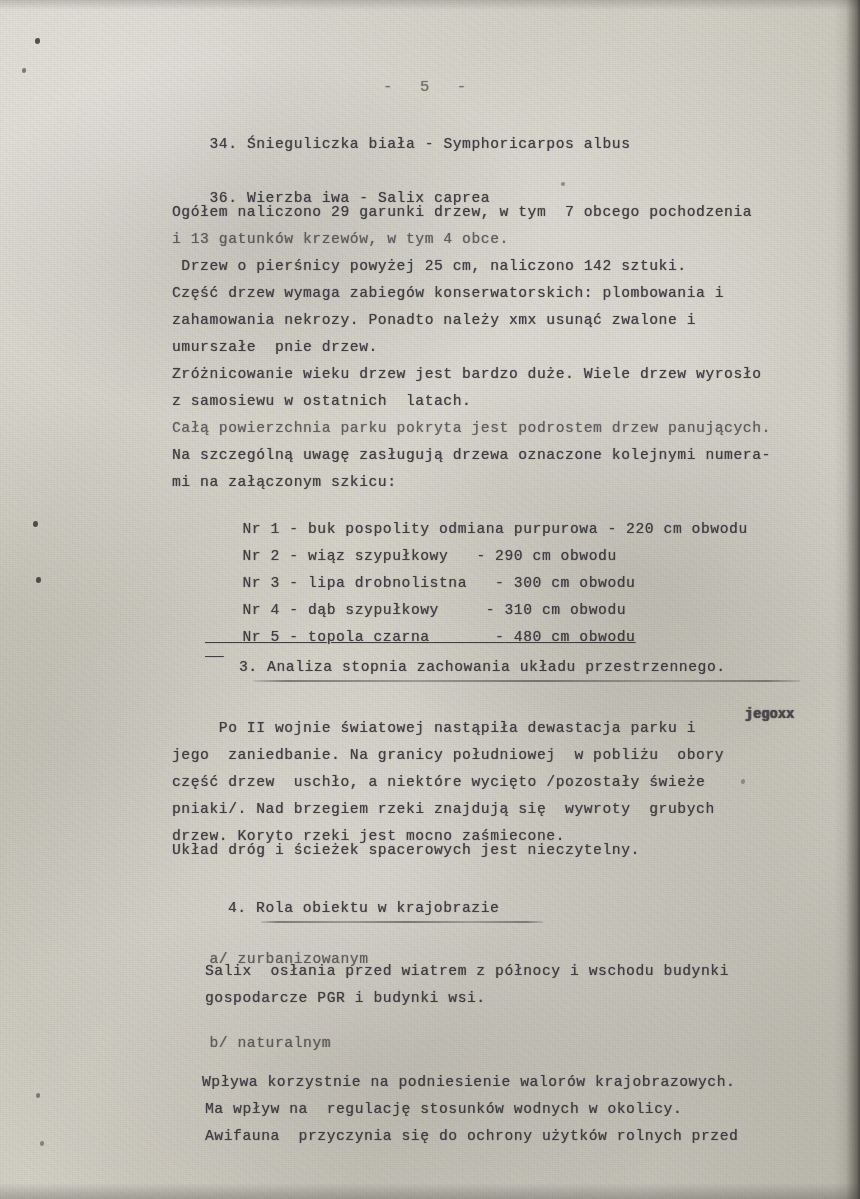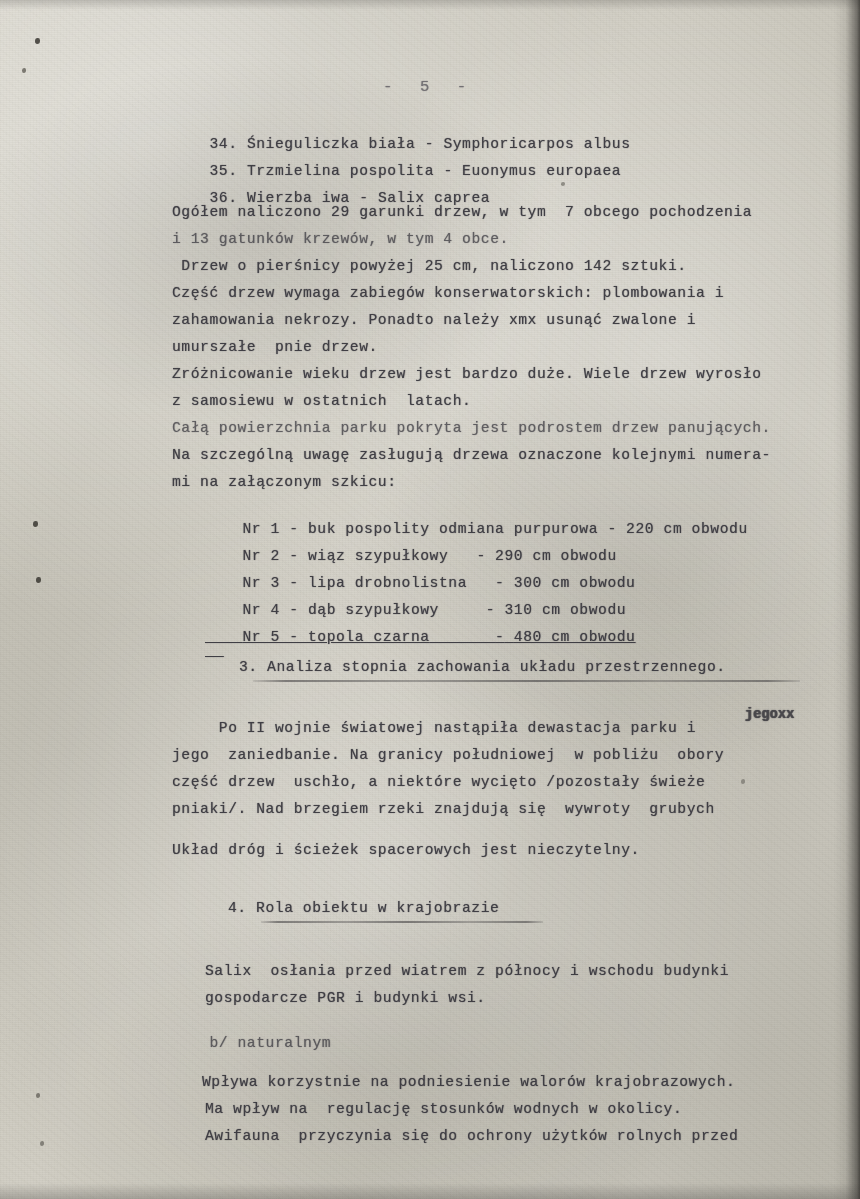--- a/index.html
+++ b/index.html
@@ -140,23 +140,20 @@
   <div class="speck" style="left:36px;  top:1093px;width:4px; height:5px; opacity:.55;"></div>
   <div class="speck" style="left:40px;  top:1141px;width:4px; height:5px; opacity:.5;"></div>
   <div class="speck" style="left:561px; top:182px; width:4px; height:4px; opacity:.45;"></div>
   <div class="speck" style="left:741px; top:779px; width:4px; height:5px; opacity:.4;"></div>
 
   <div class="tx hdr" style="left:383px; top:80px;">-  5  -</div>
 
   <div class="tx" style="left:172px; top:122px;">
     <span>34.</span><span> </span><span>Śnieguliczka biała - Symphoricarpos albus</span>
   </div>
-  <div class="tx" style="left:172px; top:149px;">
-    <span>35.</span><span> </span><span>Trzmielina pospolita - Euonymus europaea</span>
-  </div>
   <div class="tx" style="left:172px; top:176px;">
     <span>36.</span><span> </span><span>Wierzba iwa - Salix caprea</span>
   </div>
 
   <div class="tx" style="left:172px; top:205px;">Ogółem naliczono 29 garunki drzew, w tym  7 obcego pochodzenia</div>
   <div class="tx faint" style="left:172px; top:232px;">i 13 gatunków krzewów, w tym 4 obce.</div>
   <div class="tx" style="left:172px; top:259px;"> Drzew o pierśnicy powyżej 25 cm, naliczono 142 sztuki.</div>
   <div class="tx" style="left:172px; top:286px;">Część drzew wymaga zabiegów konserwatorskich: plombowania i</div>
   <div class="tx" style="left:172px; top:313px;">zahamowania nekrozy. Ponadto należy xmx usunąć zwalone i</div>
   <div class="tx" style="left:172px; top:340px;">umurszałe  pnie drzew.</div>
@@ -183,25 +180,29 @@
   </div>
 
   <div class="tx" style="left:239px; top:660px;">3. Analiza stopnia zachowania układu przestrzennego.</div>
   <div class="uline" style="left:253px; top:680px; width:547px;"></div>
 
   <div class="tx" style="left:172px; top:721px;">     Po II wojnie światowej nastąpiła dewastacja parku i</div>
   <div class="struck" style="left:745px; top:706px;">jegoxx</div>
   <div class="tx" style="left:172px; top:748px;">jego  zaniedbanie. Na granicy południowej  w pobliżu  obory</div>
   <div class="tx" style="left:172px; top:775px;">część drzew  uschło, a niektóre wycięto /pozostały świeże</div>
   <div class="tx" style="left:172px; top:802px;">pniaki/. Nad brzegiem rzeki znajdują się  wywroty  grubych</div>
+  <div class="tx" style="left:172px; top:829px;">drzew. Koryto rzeki jest mocno zaśmiecone.</div>
   <div class="tx" style="left:172px; top:831px;margin-top:12px;">Układ dróg i ścieżek spacerowych jest nieczytelny.</div>
 
   <div class="tx" style="left:228px; top:901px;">4. Rola obiektu w krajobrazie</div>
   <div class="uline" style="left:261px; top:921px; width:282px;"></div>
 
+  <div class="tx faint" style="left:172px; top:937px;">
+    <span>a/</span><span> </span><span>zurbanizowanym</span>
+  </div>
   <div class="tx" style="left:205px; top:964px;">Salix  osłania przed wiatrem z północy i wschodu budynki</div>
   <div class="tx" style="left:205px; top:991px;">gospodarcze PGR i budynki wsi.</div>
 
   <div class="tx faint" style="left:172px; top:1021px;">
     <span>b/</span><span> </span><span>naturalnym</span>
   </div>
   <div class="tx" style="left:202px; top:1075px;">Wpływa korzystnie na podniesienie walorów krajobrazowych.</div>
   <div class="tx" style="left:205px; top:1102px;">Ma wpływ na  regulację stosunków wodnych w okolicy.</div>
   <div class="tx" style="left:205px; top:1129px;">Awifauna  przyczynia się do ochrony użytków rolnych przed</div>
 

